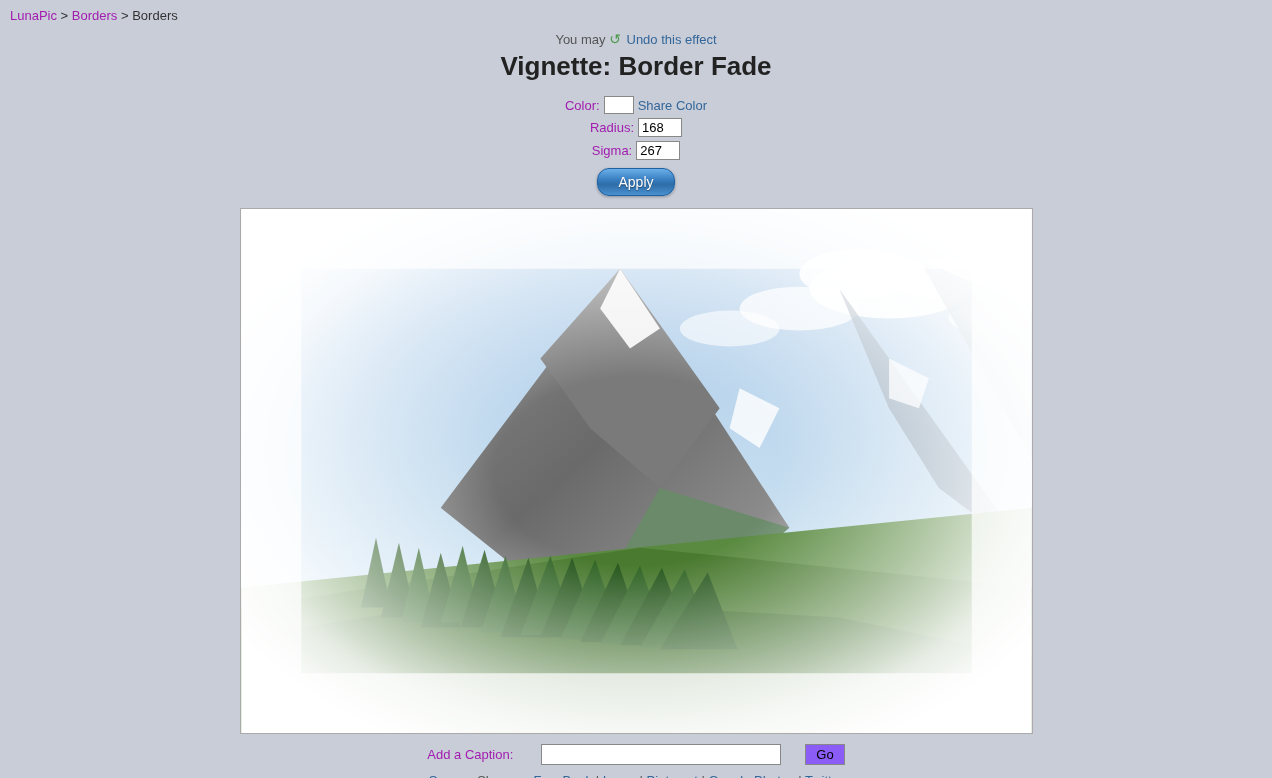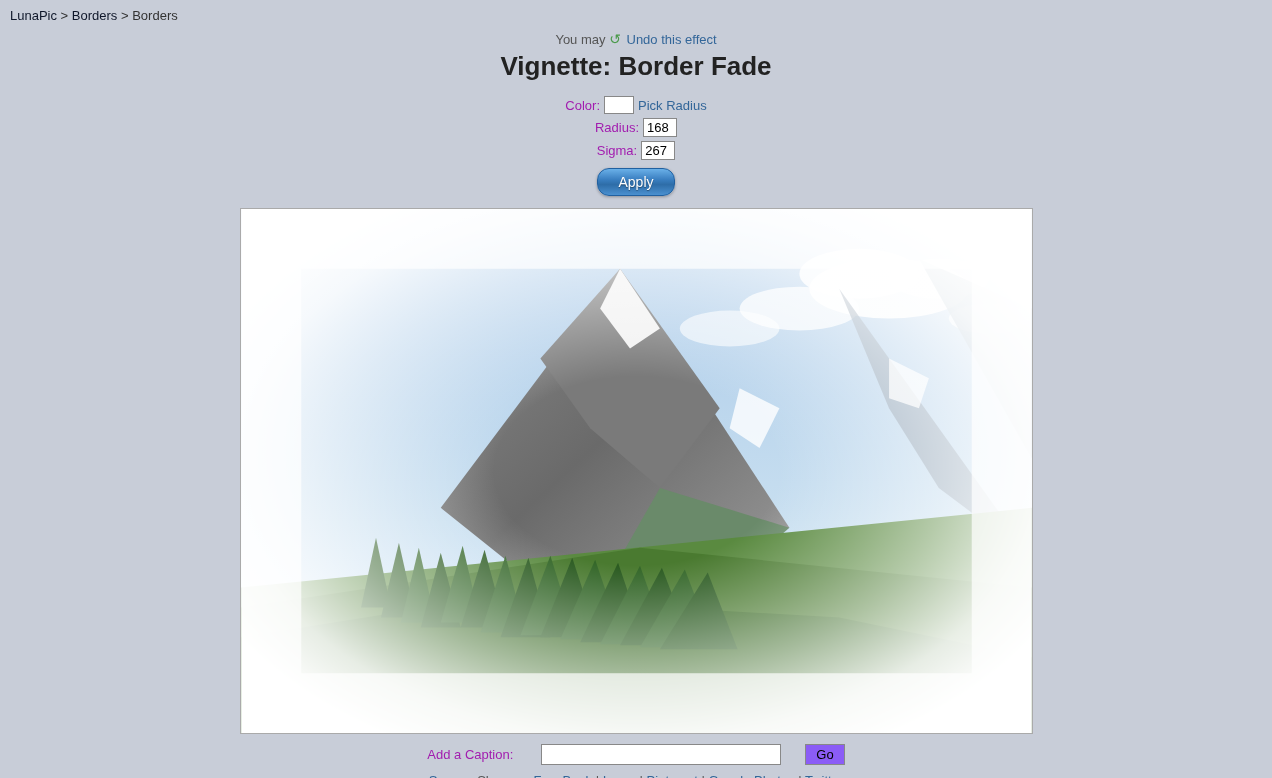--- a/index.html
+++ b/index.html
@@ -10,21 +10,21 @@
       color: #333;
       min-height: 778px;
     }
 
     
     #breadcrumb {
       padding: 8px 10px;
       font-size: 13px;
     }
     #breadcrumb a {
-      color: #0f172a;
+      color: #a21caf;
       text-decoration: none;
     }
     #breadcrumb span { color: #333; }
 
     
     #main {
       display: flex;
       flex-direction: column;
       align-items: center;
       padding-top: 0;
@@ -82,21 +82,21 @@
       vertical-align: middle;
     }
 
     .pick-color-link {
       color: #336699;
       text-decoration: none;
       font-size: 13px;
     }
 
     .number-input {
-      width: 34px;
+      width: 44px;
       border: 1px solid #888;
       background: #fff;
       padding: 1px 3px;
       font-size: 13px;
     }
 
     
     #apply-btn {
       display: inline-block;
       padding: 5px 20px;
@@ -202,21 +202,21 @@
       <a href="#">Undo this effect</a>
     </div>
     <div id="effect-title">Vignette: Border Fade</div>
   </div>
 
   <div id="controls">
 
     <div class="control-row">
       <span class="control-label">Color:</span>
       <span class="color-swatch"></span>
-      <a class="pick-color-link" href="#">Pick Radius</a>
+      <a class="pick-color-link" href="#">Share Color</a>
     </div>
 
     <div class="control-row">
       <span class="control-label">Radius:</span>
       <input type="text" class="number-input" value="168" style="">
     </div>
 
     <div class="control-row">
       <span class="control-label">Sigma:</span>
       <input type="text" class="number-input" value="267" style="">

